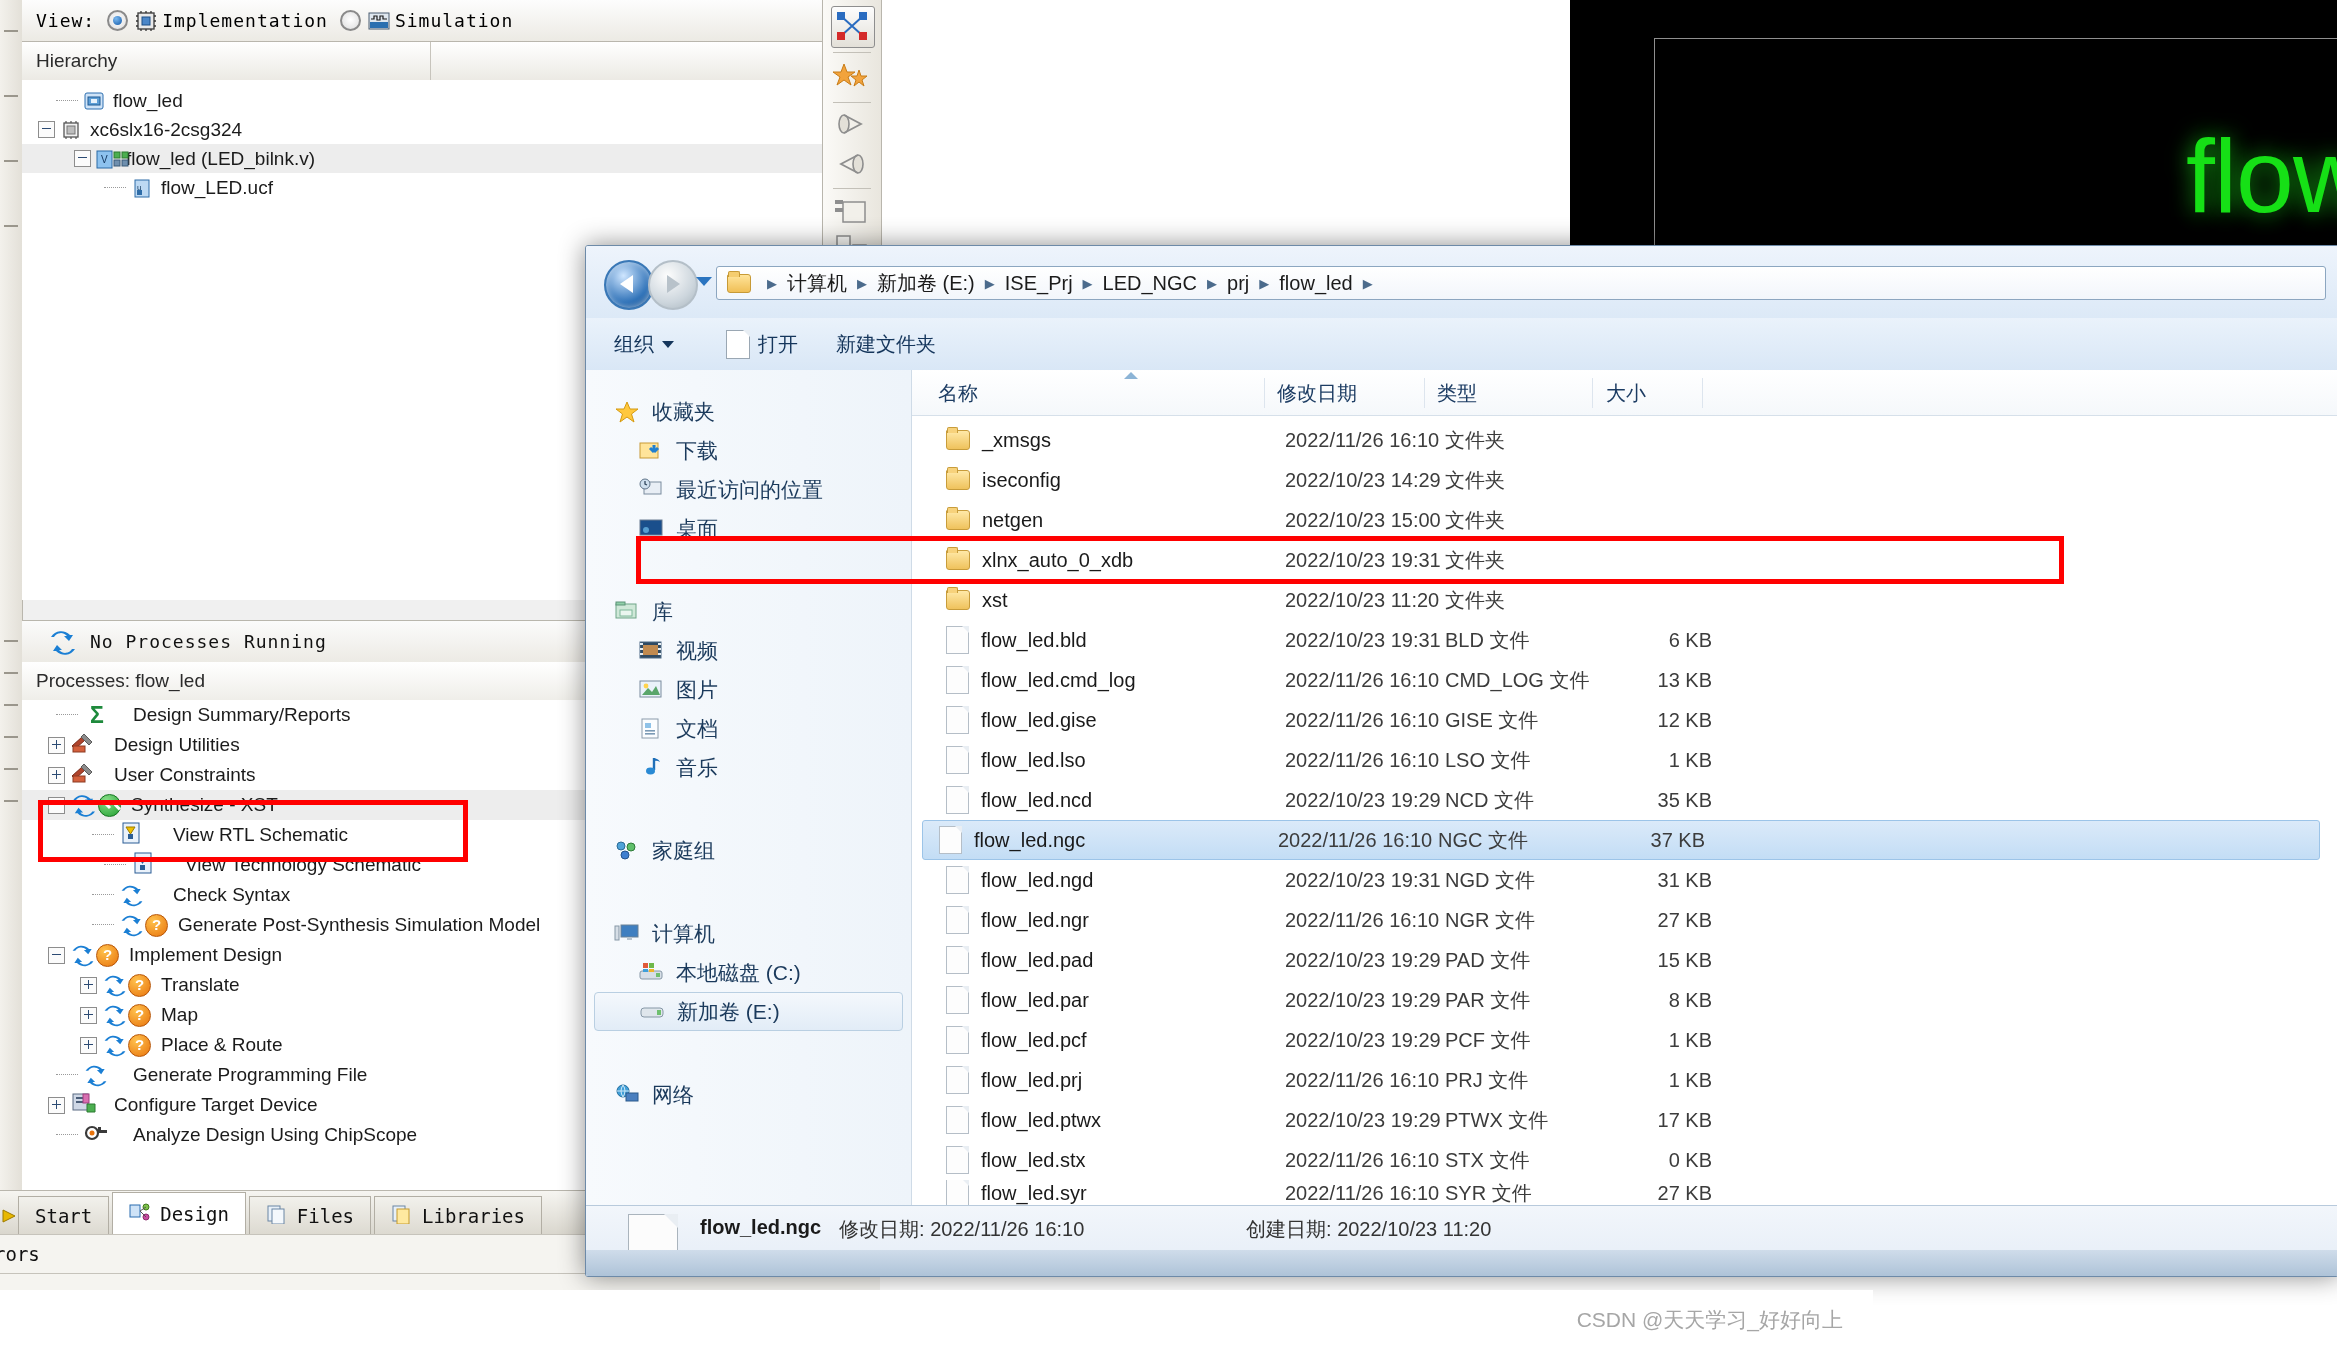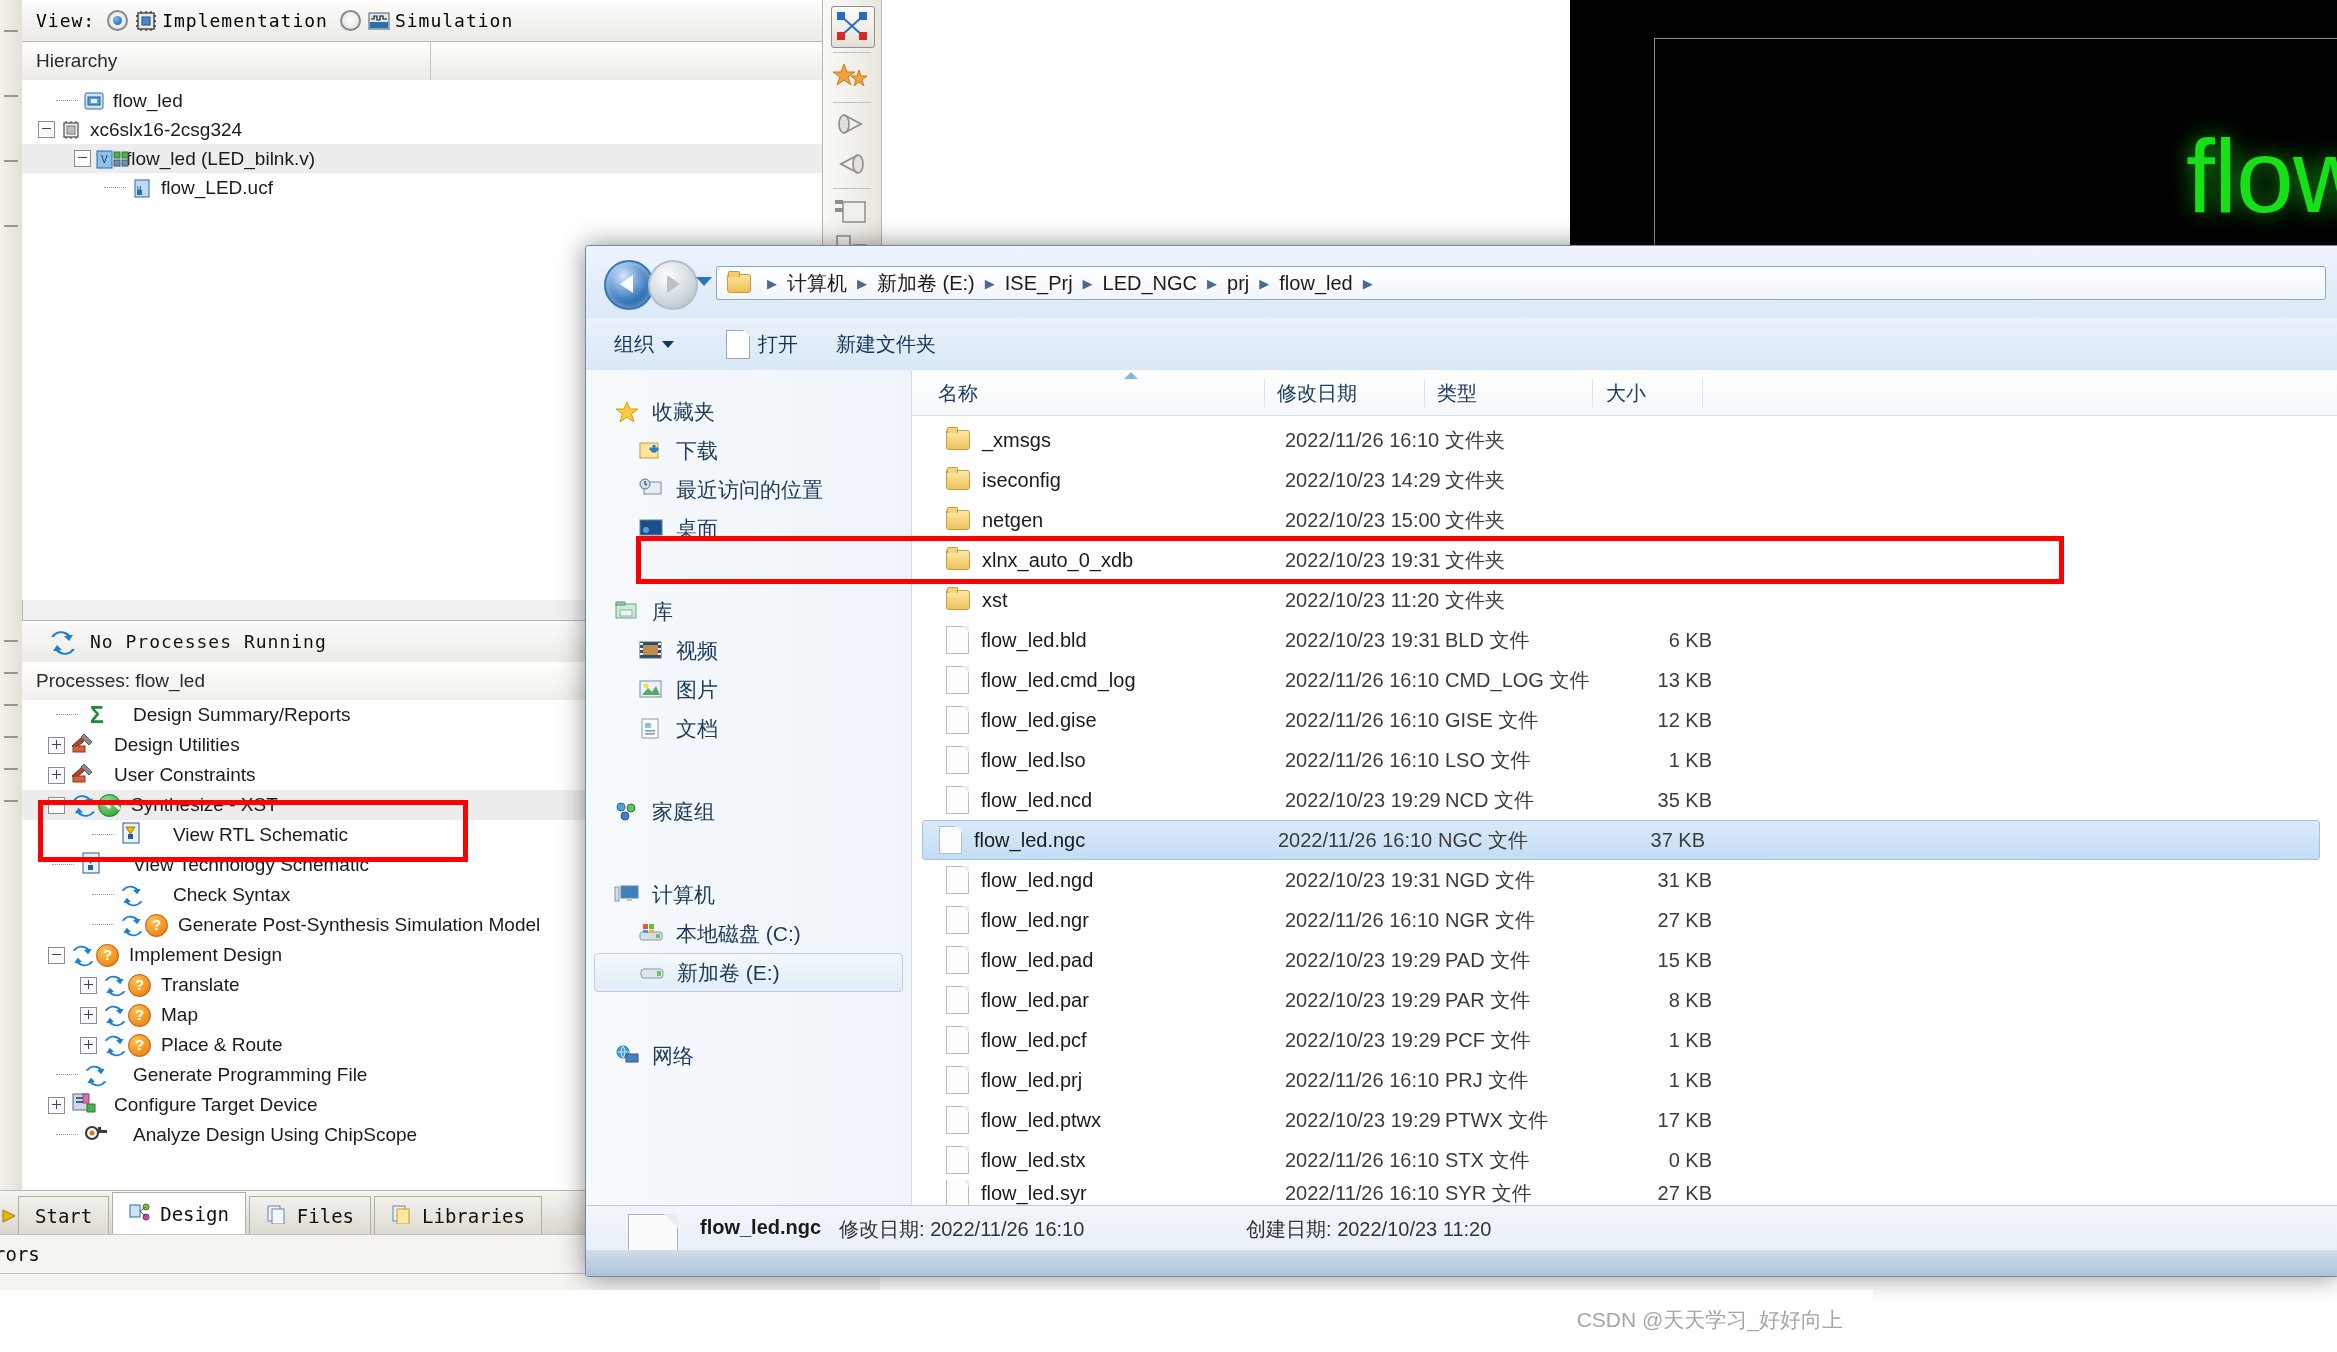--- a/index.html
+++ b/index.html
@@ -418,21 +418,21 @@
       <span style="width:26px;flex:0 0 auto">
         <svg width="24" height="24" viewBox="0 0 24 24">
           <rect x="4" y="2" width="16" height="20" fill="#eaf2fb" stroke="#2a5d95"></rect>
           <polygon points="7,6 16,6 11.5,13" fill="#f0c000" stroke="#9c7c00"></polygon>
           <rect x="9" y="13" width="5" height="5" fill="#2a5d95"></rect>
         </svg>
       </span>
       <span style="margin-left:28px">View RTL Schematic</span>
     </div>
 
-    <div class="proc-row" style="padding-left:30px">
+    <div class="proc-row" style="padding-left:82px">
       <span class="dots"></span>
       <span style="width:26px;flex:0 0 auto">
         <svg width="24" height="24" viewBox="0 0 24 24">
           <rect x="4" y="2" width="16" height="20" fill="#eaf2fb" stroke="#2a5d95"></rect>
           <polygon points="7,6 16,6 11.5,13" fill="#2a5d95"></polygon>
           <rect x="9" y="14" width="5" height="5" fill="#2a5d95"></rect>
         </svg>
       </span>
       <span style="margin-left:28px">View Technology Schematic</span>
     </div>
@@ -736,20 +736,30 @@
           <rect x="4" y="2" width="16" height="19" fill="#fbfdff" stroke="#8c9cab"></rect>
           <rect x="7" y="6" width="6" height="5" fill="#8fc2e8"></rect>
           <g fill="#7b9ab5">
               <rect x="7" y="13" width="10" height="1.6"></rect>
               <rect x="7" y="16" width="10" height="1.6"></rect>
             </g>
         </svg>
       </span>
       <span>文档</span>
     </div>
+    <div class="navitem sub">
+      <span class="navicon">
+        <svg width="26" height="22" viewBox="0 0 26 22">
+          <path d="M16 2 v12" stroke="#1f6fb8" stroke-width="2.4" fill="none"></path>
+          <path d="M16 2 q5 1 6 4 q-3 -2 -6 -1 z" fill="#1f6fb8"></path>
+          <ellipse cx="12.5" cy="15" rx="4.5" ry="3.4" fill="#2a8ad4"></ellipse>
+        </svg>
+      </span>
+      <span>音乐</span>
+    </div>
 
     <div style="height:44px"></div>
 
     <div class="navitem">
       <span class="navicon">
         <svg width="26" height="22" viewBox="0 0 26 22">
           <circle cx="7" cy="7" r="4" fill="#4fa3d8" stroke="#2a6b96"></circle>
           <circle cx="17" cy="8" r="4" fill="#5fbf6a" stroke="#2e7a38"></circle>
           <circle cx="11" cy="16" r="4" fill="#3f7fd0" stroke="#24548c"></circle>
         </svg>

